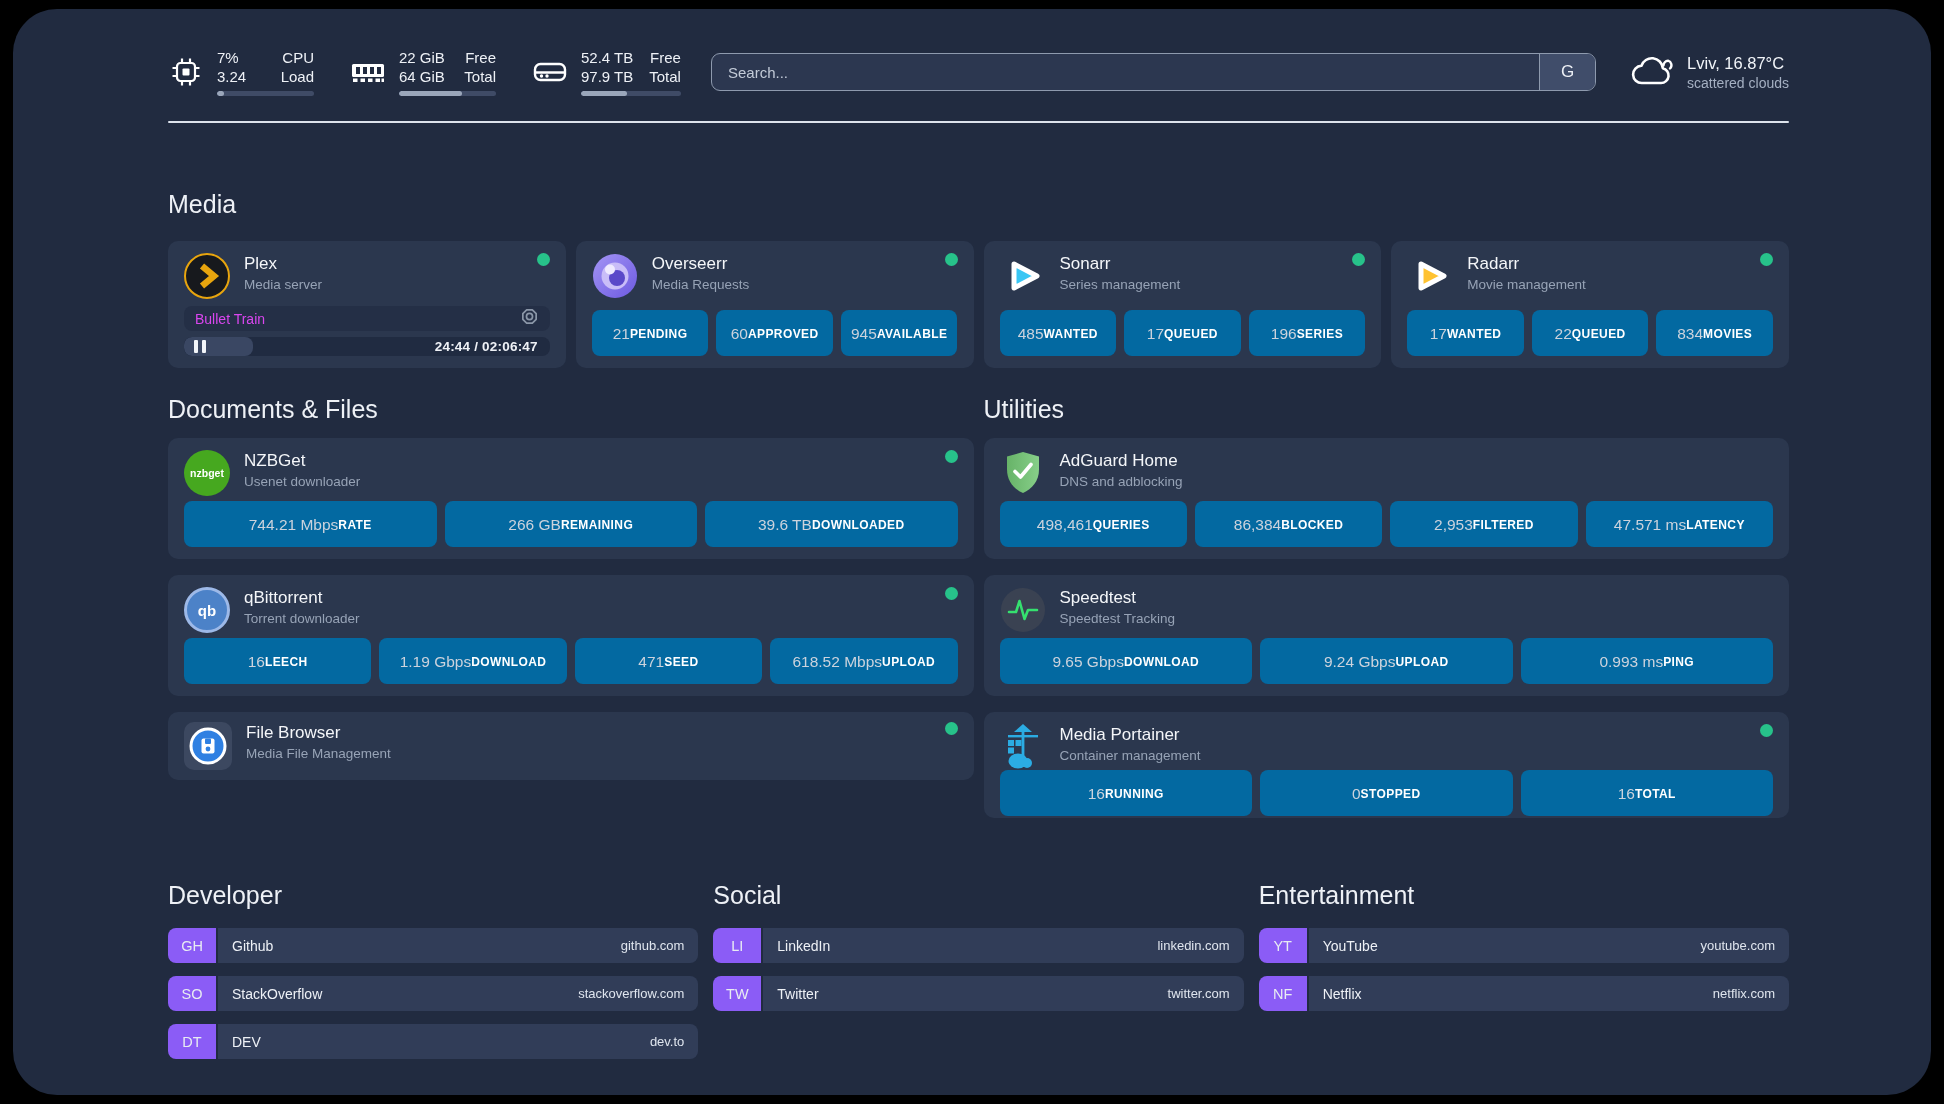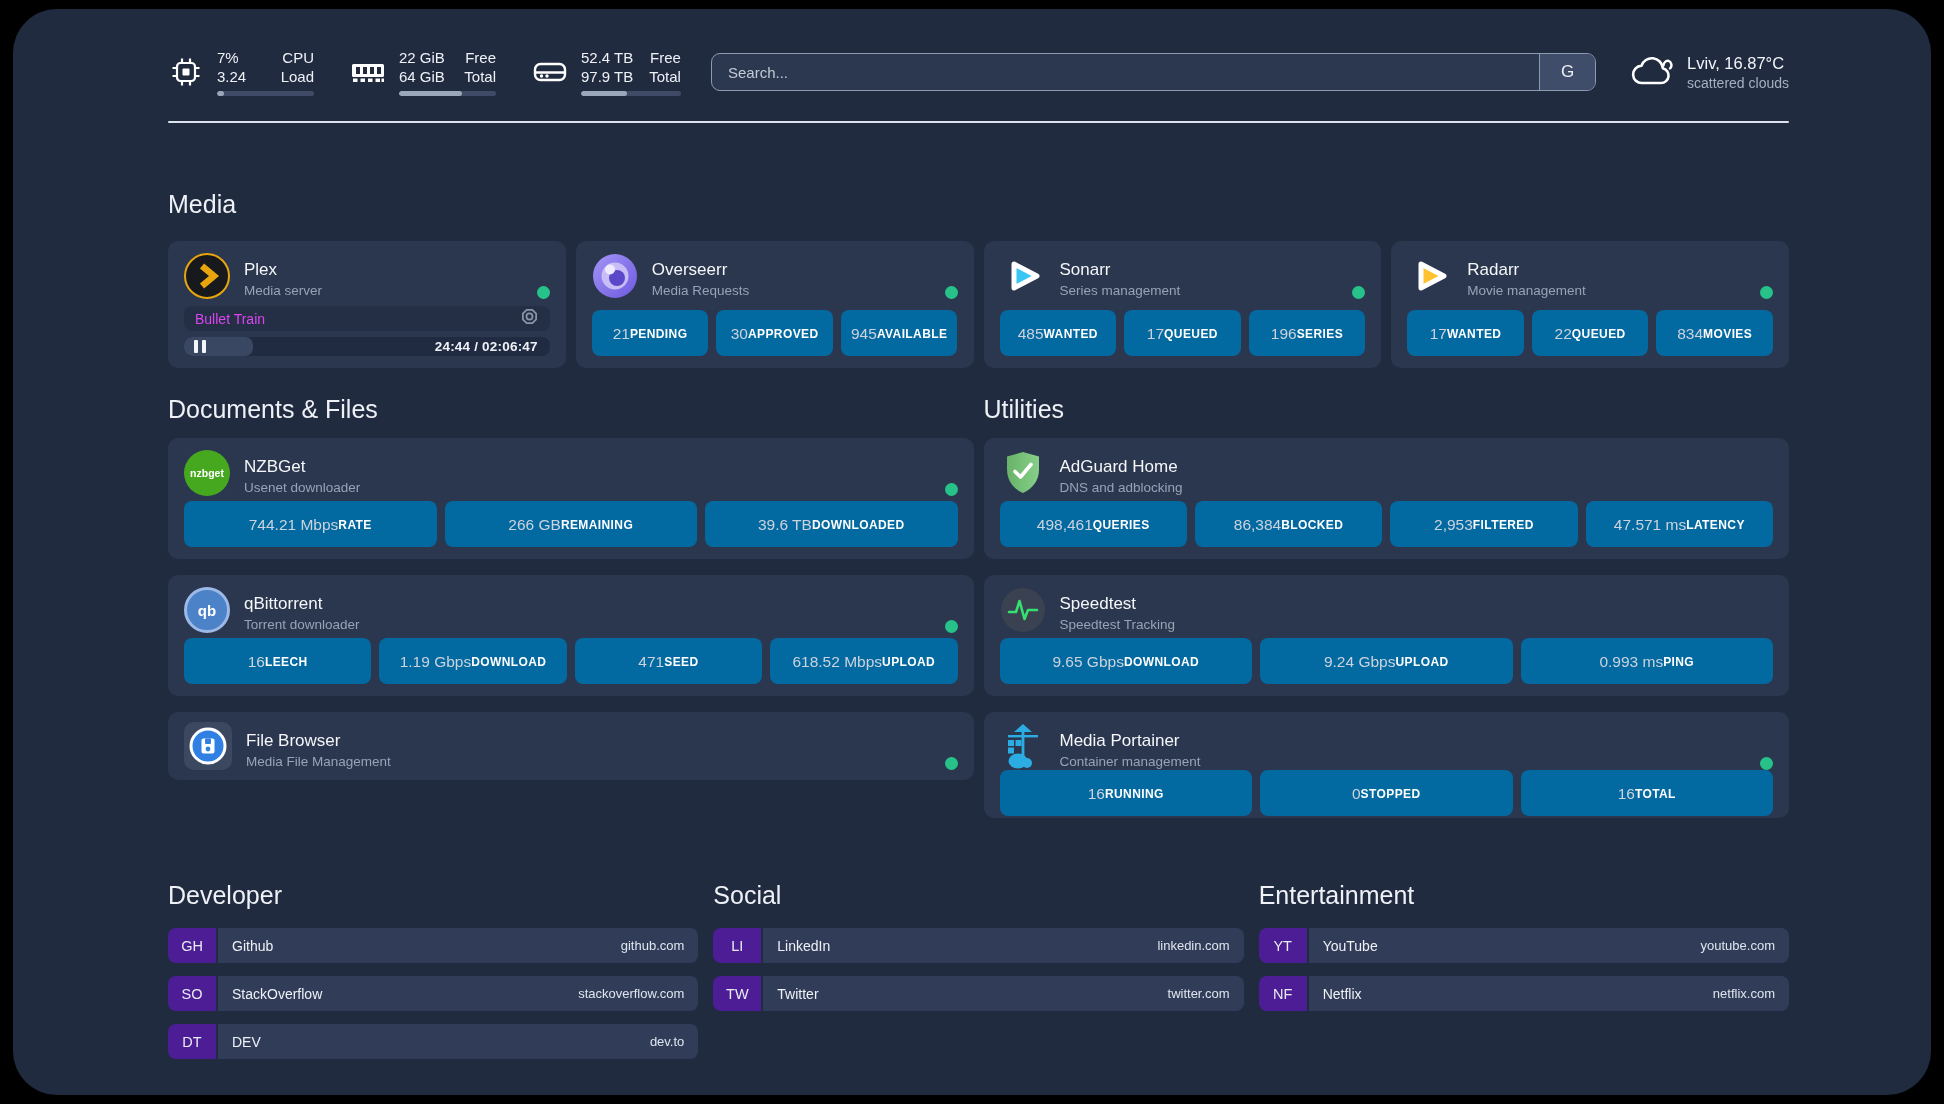--- a/index.html
+++ b/index.html
@@ -33,21 +33,21 @@
 
   .divider { margin-top:26px; height:2px; background:#dde3ec; border-radius:2px; }
 
   
   .section-title { font-size:25px; color:#eef1f6; font-weight:500; line-height:30px; }
   .media-title { margin-top:66px; margin-bottom:22px; }
   .media-row { display:flex; gap:10px; }
   .media-row .card { flex:1; height:127px; }
 
   .card { background:#2b374e; border-radius:10px; padding:12px 16px; display:flex; flex-direction:column; }
-  .app-row { display:flex; align-items:flex-end; gap:14px; cursor:pointer; }
+  .app-row { display:flex; align-items:flex-start; gap:14px; cursor:pointer; }
   .logo { width:46px; height:46px; flex:none; display:flex; align-items:center; justify-content:center; }
   .app-name { font-size:17px; color:#f4f6f9; font-weight:500; line-height:21px; }
   .app-desc { font-size:13.5px; color:#97a3b6; line-height:17px; margin-top:2px; }
   .status-dot { width:13px; height:13px; border-radius:50%; background:#27c28a; margin-left:auto; flex:none; }
 
   .stats-row { display:flex; gap:8px; margin-top:auto; }
   .stat { flex:1; background:#0369a1; border-radius:8px; height:46px; display:flex; flex-direction:row; align-items:center; justify-content:center; }
   .stat-value { font-size:15.5px; color:#ccd3dd; line-height:19px; }
   .stat-label { font-size:12px; font-weight:700; color:#fff; letter-spacing:.4px; line-height:16px; margin-top:1px; }
 
@@ -67,21 +67,21 @@
   .col .card { margin-bottom:16px; }
   .card.h-stats { height:121px; }
   .card.h-slim { height:68px; justify-content:center; }
   .card.h-port { height:106px; }
 
   
   .links-row { display:flex; gap:15px; margin-top:46px; }
   .links-col { flex:1; min-width:0; }
   .links-col .section-title { margin-bottom:18px; }
   .link-item { display:flex; height:35px; margin-bottom:13px; cursor:pointer; }
-  .link-tag { width:48px; flex:none; background:#4c1d95; border-radius:8px 0 0 8px; display:flex; align-items:center; justify-content:center; font-size:14.5px; font-weight:500; color:#e8ecf2; margin-right:2px; }
+  .link-tag { width:48px; flex:none; background:#8b5cf6; border-radius:8px 0 0 8px; display:flex; align-items:center; justify-content:center; font-size:14.5px; font-weight:500; color:#e8ecf2; margin-right:2px; }
   .link-bar { flex:1; background:#313d58; border-radius:0 8px 8px 0; display:flex; align-items:center; justify-content:space-between; padding:0 14px; }
   .link-name { font-size:14px; color:#eef1f6; }
   .link-url { font-size:13px; color:#dfe5ee; }
 
   
   .circle-logo { width:46px; height:46px; border-radius:50%; display:flex; align-items:center; justify-content:center; }
   .plex-circle { background:#17191d; border:2.5px solid #e8a50e; }
   .nzb-circle { background:#46a81f; color:#fff; font-size:10.5px; font-weight:700; }
   .qb-circle { background:#4c82c8; border:3px solid #9db9e8; color:#fff; font-size:15px; font-weight:700; }
   .fb-tile { width:48px; height:48px; background:#3c4860; border-radius:10px; display:flex; align-items:center; justify-content:center; }
@@ -267,21 +267,21 @@
             <div class="app-desc">Media Requests</div>
           </div>
           <span class="status-dot"></span>
         </div>
         <div class="stats-row">
           <div class="stat">
               <span class="stat-value">21</span>
               <span class="stat-label">PENDING</span>
             </div>
           <div class="stat">
-              <span class="stat-value">30</span>
+              <span class="stat-value">60</span>
               <span class="stat-label">APPROVED</span>
             </div>
           <div class="stat">
               <span class="stat-value">945</span>
               <span class="stat-label">AVAILABLE</span>
             </div>
         </div>
       </div>
 
       <div class="card">

